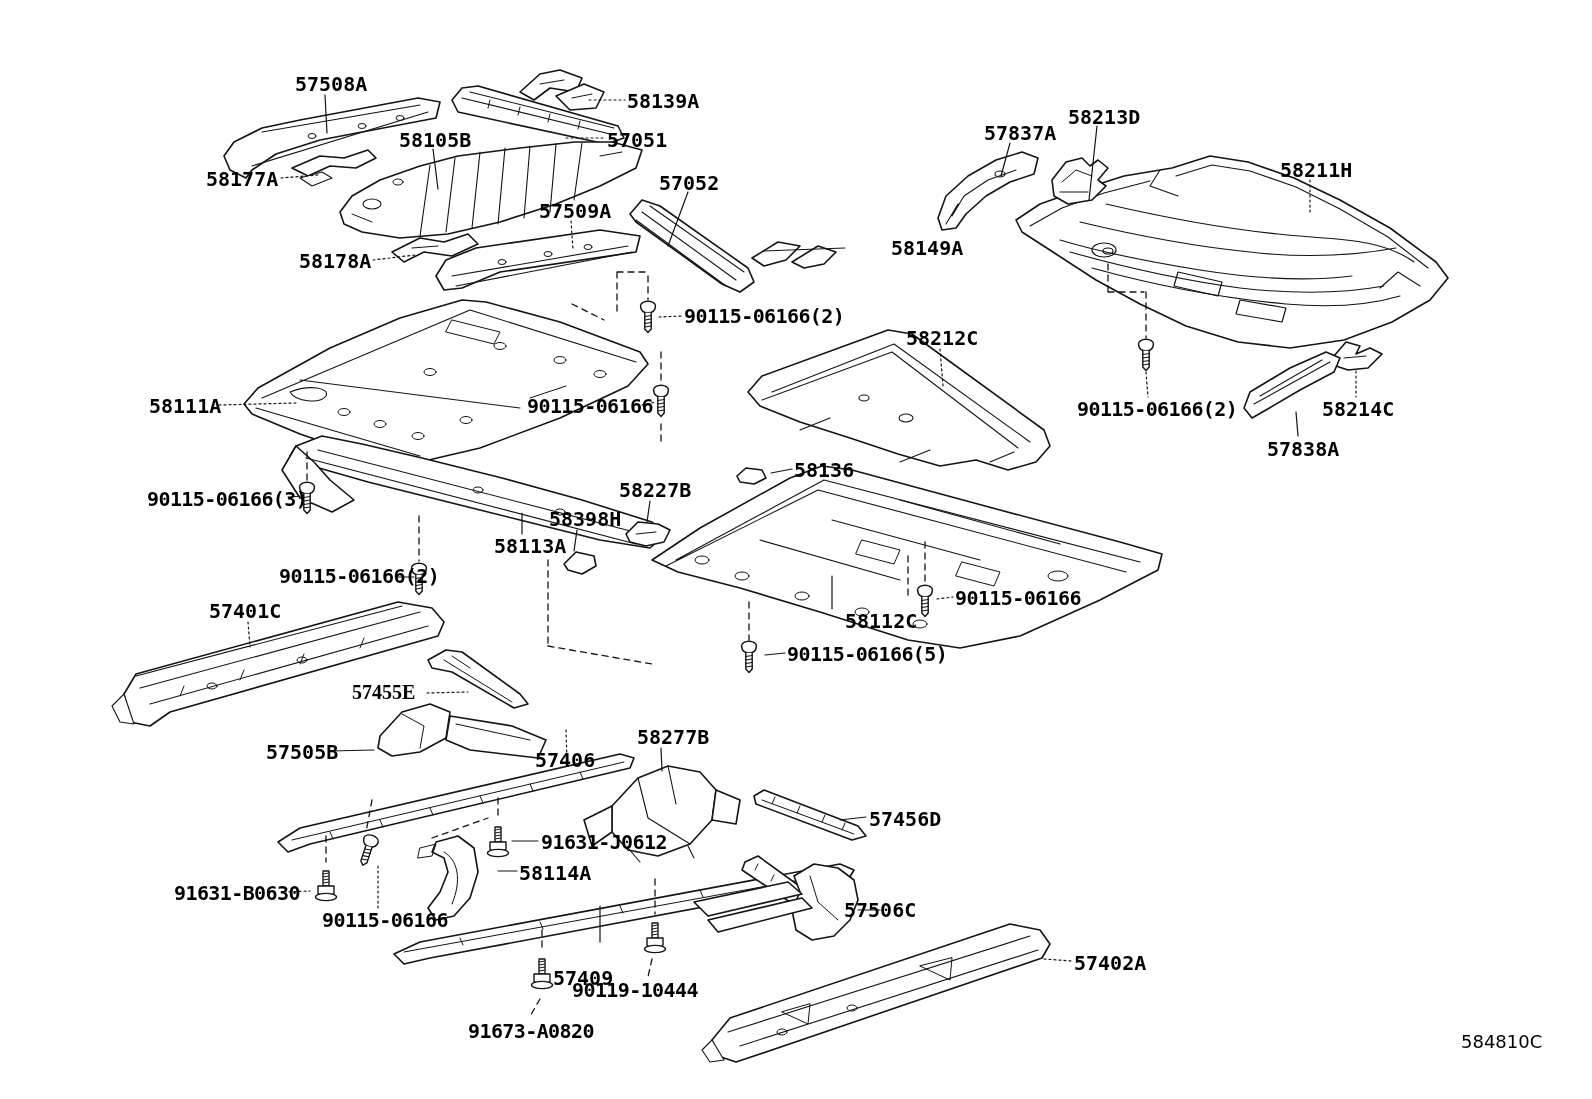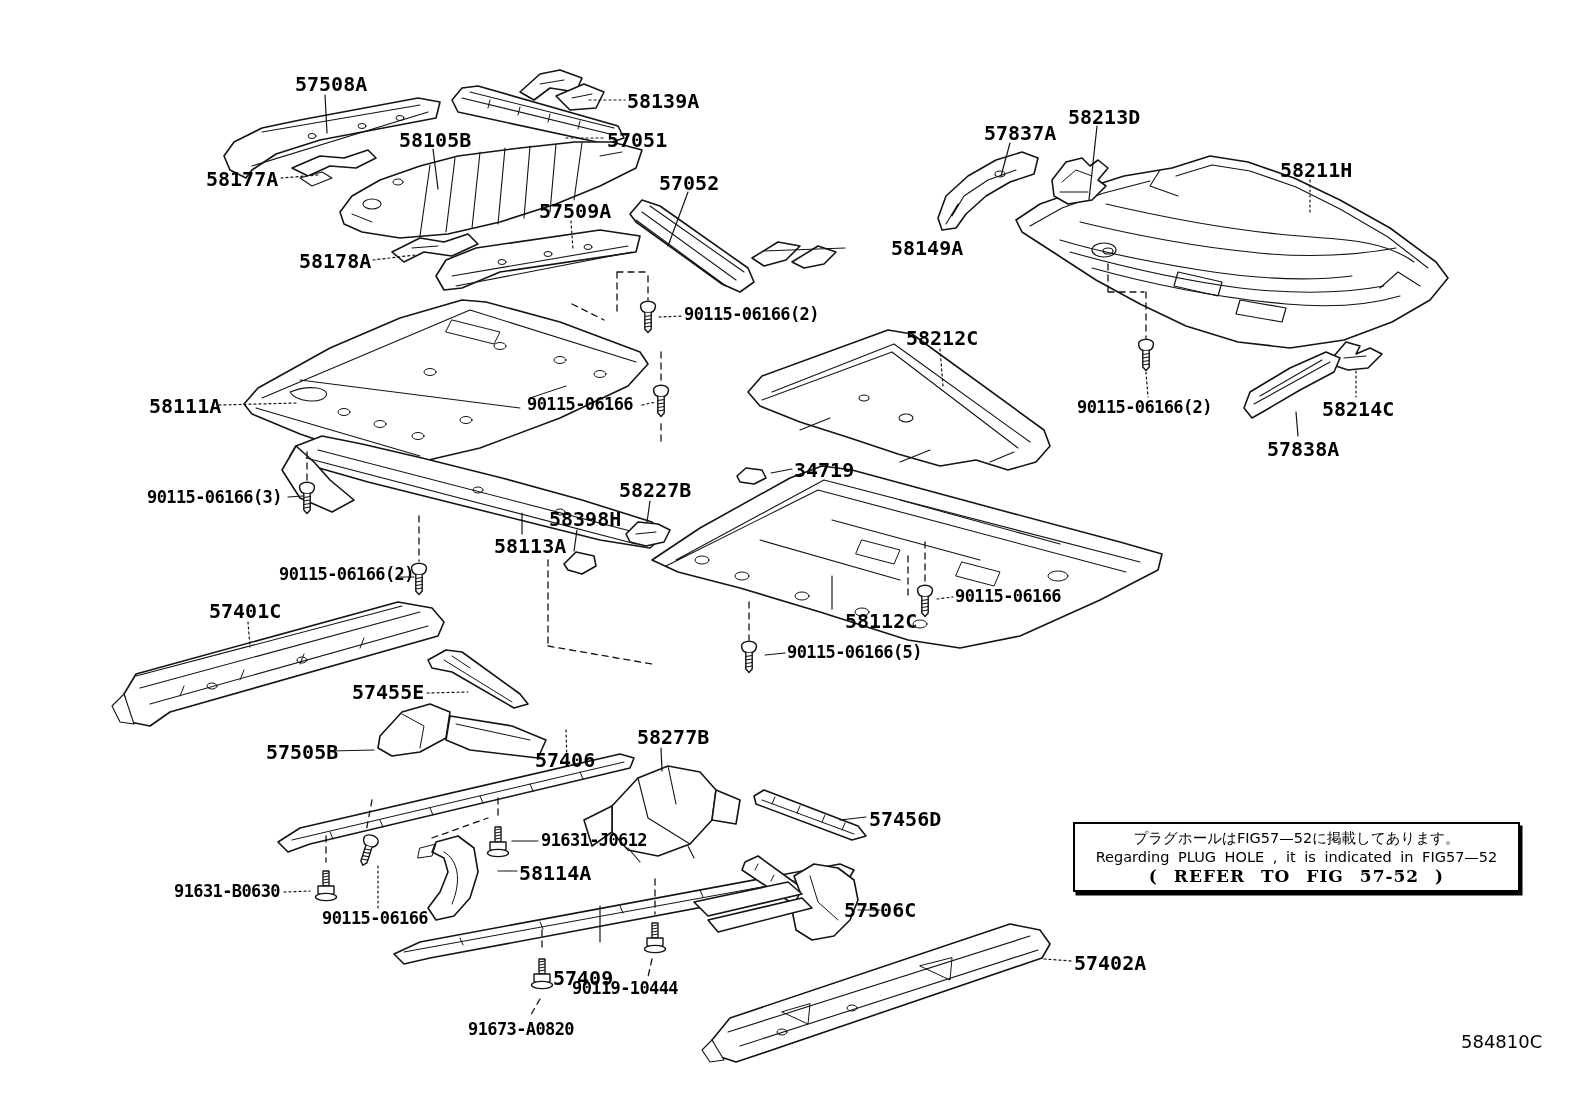--- a/index.html
+++ b/index.html
@@ -1,21 +1,21 @@
 <!DOCTYPE html>
 <html><head>
 <meta charset="utf-8">
 <style>
   html,body{margin:0;padding:0;background:#fff;}
   #stage{position:relative;width:1592px;height:1099px;background:#fff;overflow:hidden;
          font-family:"DejaVu Sans Mono",monospace;}
   #lineart{position:absolute;left:0;top:0;}
   .part-label{position:absolute;font-family:"DejaVu Sans Mono",monospace;font-weight:700;
               font-size:20px;line-height:1;color:#000;white-space:nowrap;}
-  .part-label.small{font-size:17px;letter-spacing:-0.6px;}
+  .part-label.small{font-size:20px;letter-spacing:-0.6px;}
   .note-box{position:absolute;left:1073px;top:822px;width:443px;height:66px;background:#fff;
             border:2px solid #000;box-shadow:2.5px 3.5px 0 0 #000;
             display:flex;flex-direction:column;justify-content:center;align-items:center;row-gap:1px;}
   .note-jp{font-family:"DejaVu Sans",sans-serif;font-size:14.5px;color:#000;}
   .note-en{font-family:"DejaVu Sans",sans-serif;font-size:14.5px;color:#000;word-spacing:4px;}
   .note-ref{font-family:"DejaVu Serif",serif;font-weight:700;font-size:17px;color:#000;
             letter-spacing:1px;word-spacing:9px;}
   .diagram-code{position:absolute;left:1461px;top:1031px;font-family:"DejaVu Sans",sans-serif;
                 font-size:18px;color:#000;}
 </style>
@@ -351,45 +351,40 @@
       <div class="part-label" style="left: 1068px; top: 107px;">58213D</div>
       <div class="part-label" style="left: 1280px; top: 160px;">58211H</div>
       <div class="part-label small" style="left: 684px; top: 306px;">90115-06166(2)</div>
       <div class="part-label" style="left: 906px; top: 328px;">58212C</div>
       <div class="part-label" style="left: 149px; top: 396px;">58111A</div>
       <div class="part-label small" style="left: 527px; top: 396px;">90115-06166</div>
       <div class="part-label small" style="left: 1077px; top: 399px;">90115-06166(2)</div>
       <div class="part-label" style="left: 1322px; top: 399px;">58214C</div>
       <div class="part-label" style="left: 1267px; top: 439px;">57838A</div>
       <div class="part-label small" style="left: 147px; top: 489px;">90115-06166(3)</div>
-      <div class="part-label" style="left: 794px; top: 460px;">34719</div>
+      <div class="part-label" style="left: 794px; top: 460px;">58136</div>
       <div class="part-label" style="left: 619px; top: 480px;">58227B</div>
       <div class="part-label" style="left: 549px; top: 509px;">58398H</div>
       <div class="part-label" style="left: 494px; top: 536px;">58113A</div>
       <div class="part-label small" style="left: 279px; top: 566px;">90115-06166(2)</div>
       <div class="part-label small" style="left: 955px; top: 588px;">90115-06166</div>
       <div class="part-label" style="left: 800px; top: 611px; margin-left: 45px;">58112C</div>
       <div class="part-label small" style="left: 787px; top: 644px;">90115-06166(5)</div>
       <div class="part-label" style="left: 209px; top: 601px;">57401C</div>
-      <div class="part-label" style="left: 352px; top: 682px;">57455E</div>
+      <div class="part-label" style="left: 352px; top: 682px; font-family: Liberation Serif, serif;">57455E</div>
       <div class="part-label" style="left: 535px; top: 709px; margin-top: 41px;">57406</div>
       <div class="part-label" style="left: 637px; top: 727px;">58277B</div>
       <div class="part-label" style="left: 266px; top: 742px;">57505B</div>
       <div class="part-label" style="left: 869px; top: 809px;">57456D</div>
       <div class="part-label small" style="left: 541px; top: 832px;">91631-J0612</div>
       <div class="part-label" style="left: 519px; top: 863px;">58114A</div>
       <div class="part-label small" style="left: 174px; top: 883px;">91631-B0630</div>
       <div class="part-label small" style="left: 322px; top: 910px;">90115-06166</div>
       <div class="part-label" style="left: 553px; top: 968px;">57409</div>
       <div class="part-label small" style="left: 572px; top: 980px;">90119-10444</div>
       <div class="part-label small" style="left: 468px; top: 1021px;">91673-A0820</div>
       <div class="part-label" style="left: 844px; top: 900px;">57506C</div>
       <div class="part-label" style="left: 1074px; top: 953px;">57402A</div>
     </div>
 
-  <div class="note-box">
-    <div class="note-jp">プラグホールはFIG57—52に掲載してあります。</div>
-    <div class="note-en">Regarding PLUG HOLE , it is indicated in FIG57—52</div>
-    <div class="note-ref">( REFER TO FIG 57-52 )</div>
-  </div>
 
   <div class="diagram-code">584810C</div>
 </div>
 
 </body></html>

